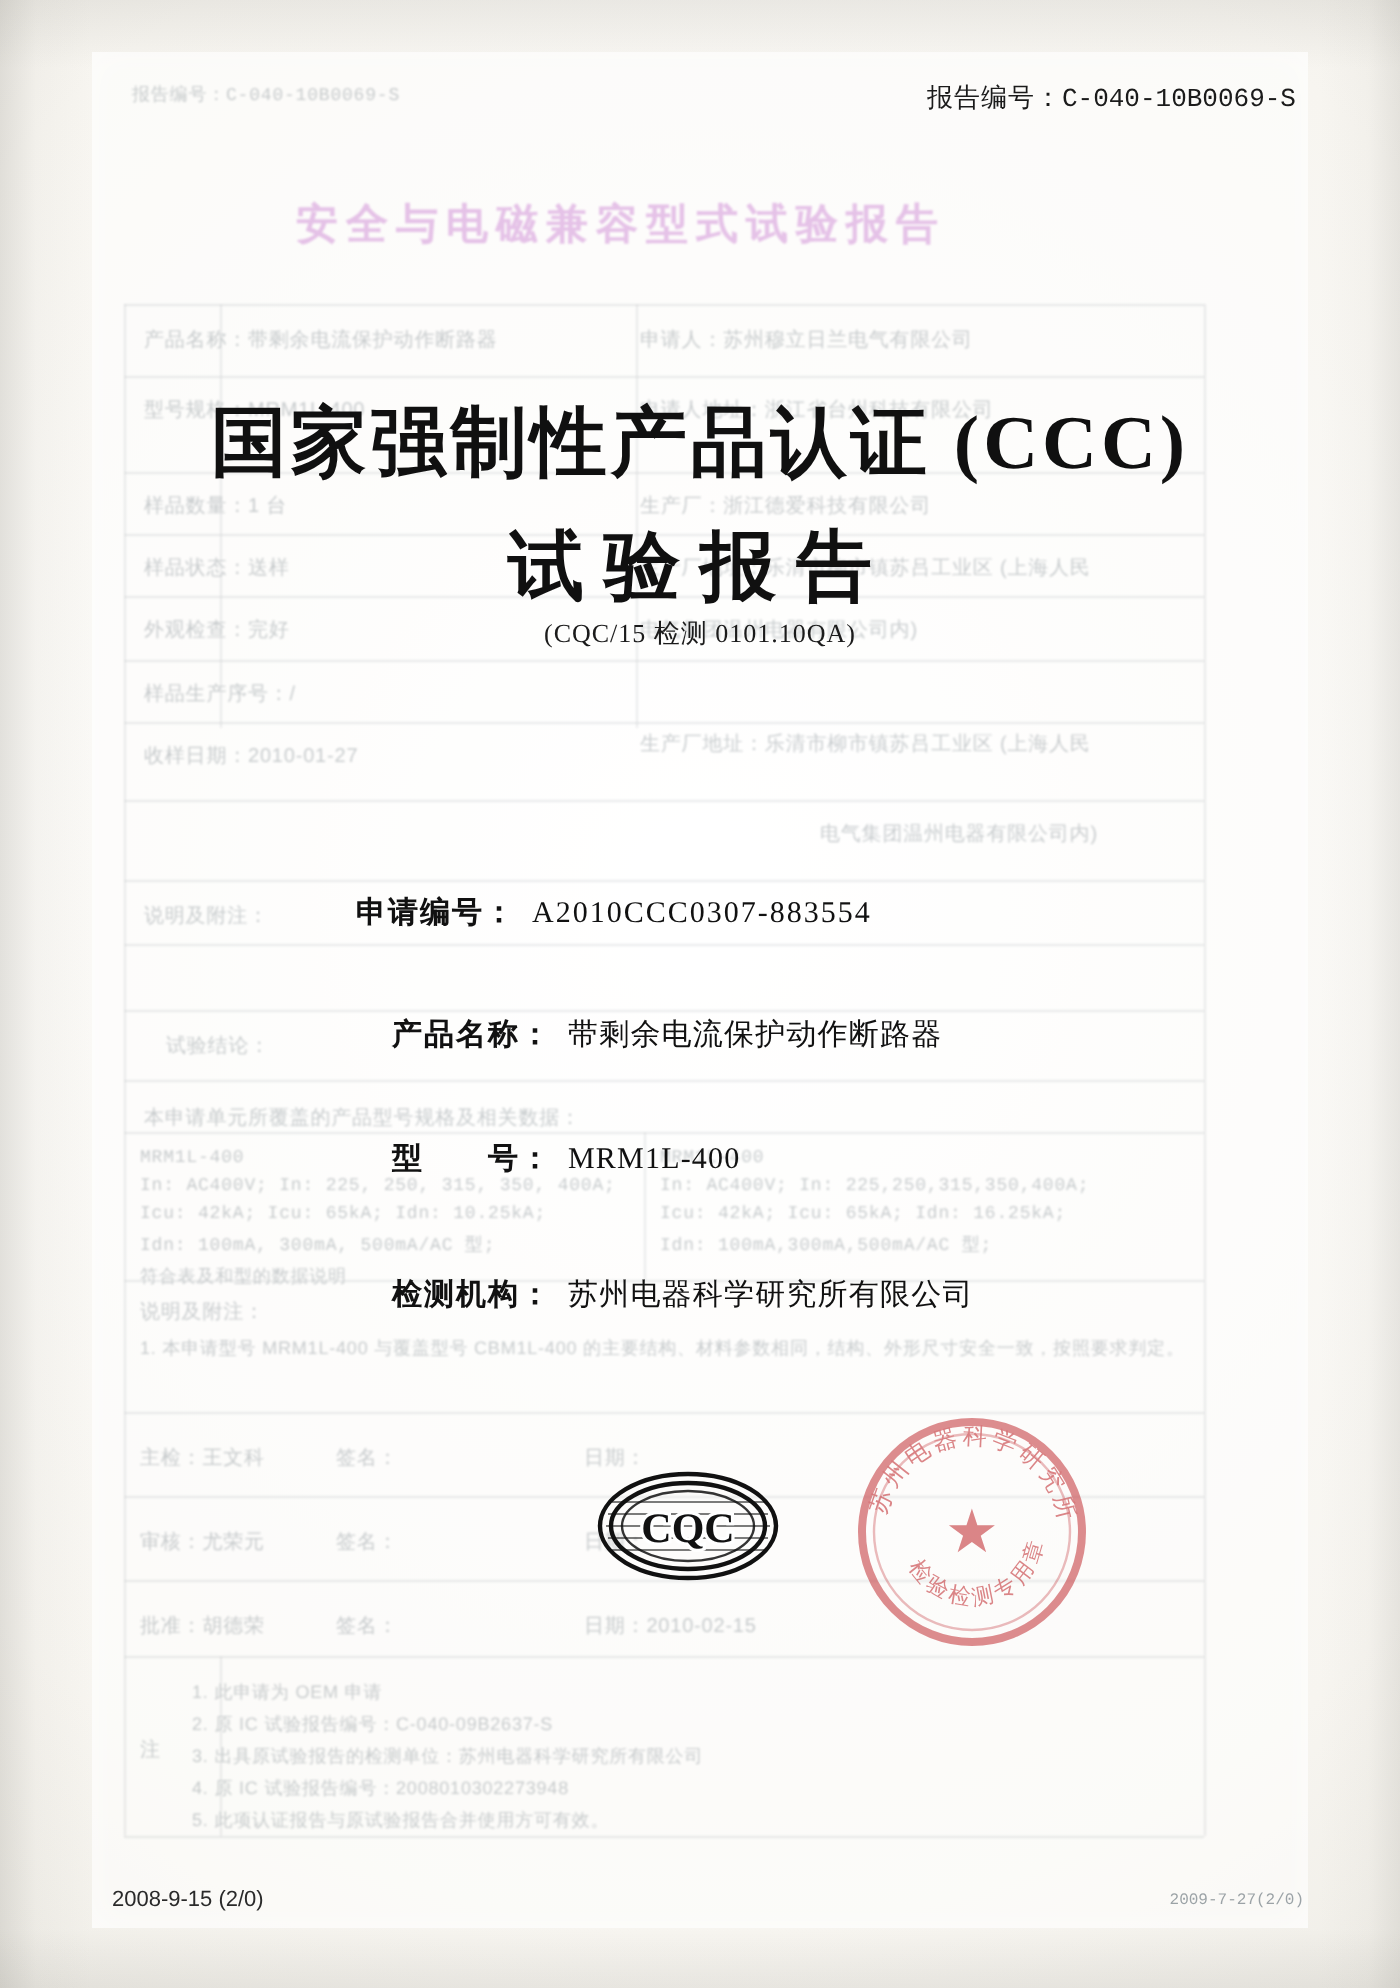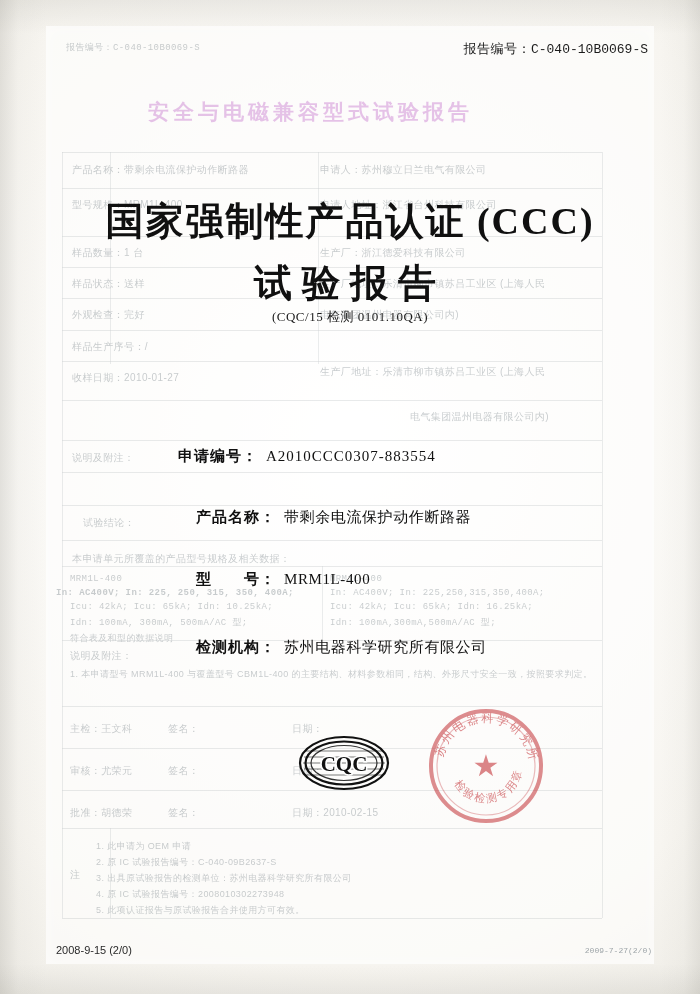--- a/index.html
+++ b/index.html
@@ -215,21 +215,21 @@
 
     <div class="g" style="left:72px; top:371px;">收样日期：2010-01-27</div>
     <div class="g" style="left:410px; top:410px;">电气集团温州电器有限公司内)</div>
 
     <div class="g" style="left:72px; top:451px;">说明及附注：</div>
     <div class="g" style="left:72px; top:516px;margin-left:11px;">试验结论：</div>
 
     <div class="g" style="left:72px; top:552px;">本申请单元所覆盖的产品型号规格及相关数据：</div>
 
     <div class="g mono" style="left:70px; top:574px;">MRM1L-400</div>
-    <div class="g mono" style="left:56px; top:588px;font-weight:bold;">In: AC400V; In: 225, 250, 315, 350, 400A;</div>
+    <div class="g mono" style="left:70px; top:588px;">In: AC400V; In: 225, 250, 315, 350, 400A;</div>
     <div class="g mono" style="left:70px; top:602px;">Icu: 42kA; Icu: 65kA; Idn: 10.25kA;</div>
     <div class="g mono" style="left:70px; top:616px;">Idn: 100mA, 300mA, 500mA/AC 型;</div>
     <div class="g mono" style="left:70px; top:632px;">符合表及和型的数据说明</div>
 
     <div class="g mono" style="left:330px; top:574px;">MRM1L-400</div>
     <div class="g mono" style="left:330px; top:588px;">In: AC400V; In: 225,250,315,350,400A;</div>
     <div class="g mono" style="left:330px; top:602px;">Icu: 42kA; Icu: 65kA; Idn: 16.25kA;</div>
     <div class="g mono" style="left:330px; top:616px;">Idn: 100mA,300mA,500mA/AC 型;</div>
 
     <div class="g" style="left:70px; top:649px;">说明及附注：</div>

